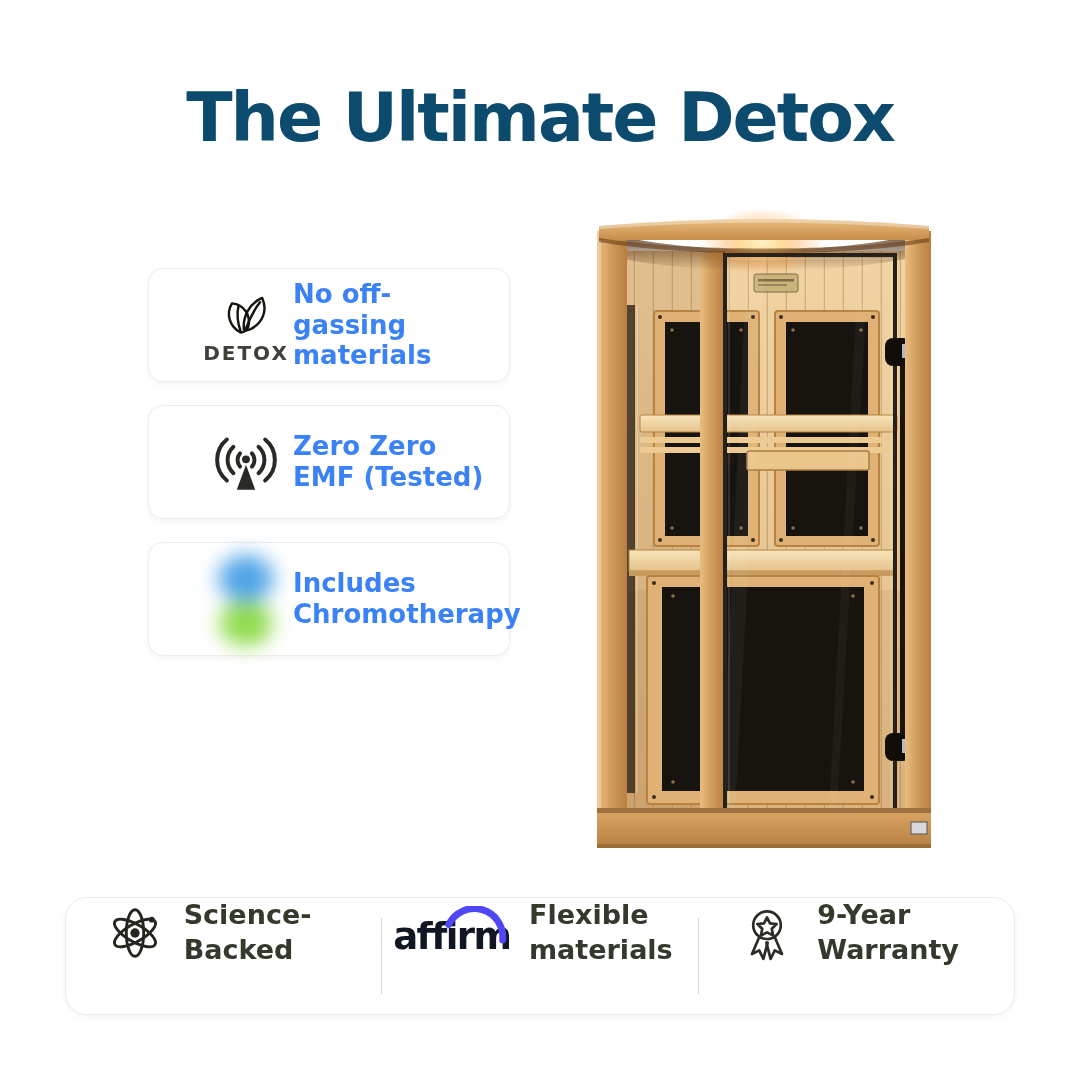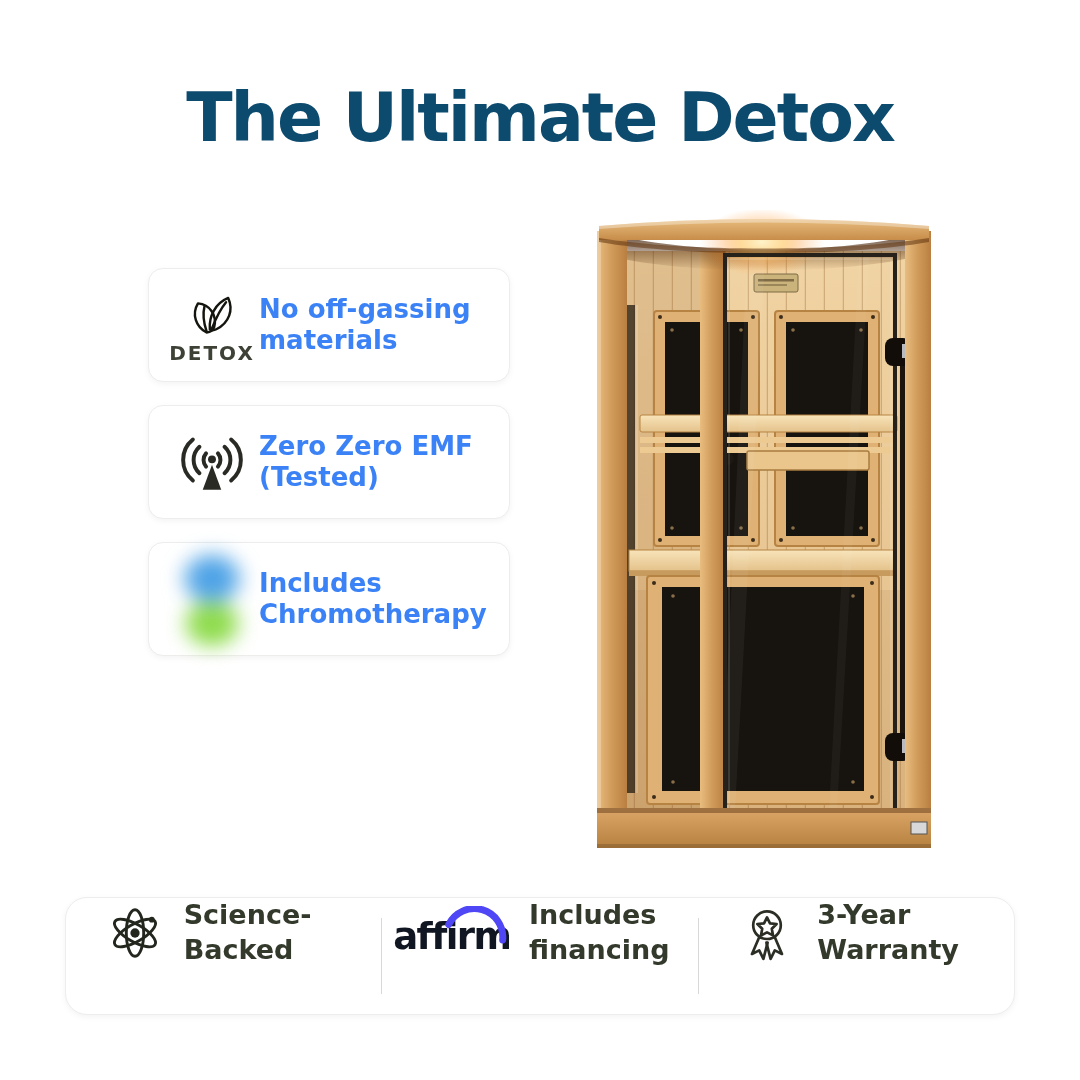--- a/index.html
+++ b/index.html
@@ -12,21 +12,21 @@
     text-align:center;font-size:68px;font-weight:bold;letter-spacing:-2px;
     color:#0c4a6e;line-height:1;
   }
   
   .cards{position:absolute;left:148px;top:268px;display:flex;flex-direction:column;gap:23px;}
   .card{
     width:362px;height:114px;background:#ffffff;border:1px solid #ededeb;border-radius:15px;
     box-shadow:0 2px 6px rgba(0,0,0,.05);
     display:flex;align-items:center;padding:0 14px 0 16px;box-sizing:border-box;
   }
-  .icon-col{width:94px;flex-shrink:0;display:flex;flex-direction:column;align-items:center;justify-content:center;}
+  .icon-col{width:94px;flex-shrink:0;display:flex;flex-direction:column;align-items:center;justify-content:center;margin-left:34px;}
   .detox-label{font-size:20px;font-weight:bold;letter-spacing:2px;color:#3d4136;margin-top:2px;}
   .card-text{width:252px;font-size:26px;font-weight:bold;line-height:1.18;color:#3b82f6;}
   .wood-swatch{
     width:84px;height:84px;border-radius:10px;
     background:
       radial-gradient(140% 90% at 30% 18%, rgba(255,255,255,.35), rgba(255,255,255,0) 60%),
       repeating-linear-gradient(96deg, rgba(187,136,74,.30) 0 2px, rgba(0,0,0,0) 2px 7px,
         rgba(205,158,96,.24) 7px 9px, rgba(0,0,0,0) 9px 16px),
       linear-gradient(180deg,#eed2a2,#e5c28b);
   }
@@ -257,32 +257,32 @@
       <div class="bar-text">Science-Backed</div>
     </div>
 
     <div class="bar-divider"></div>
 
     <div class="bar-item">
       <svg width="116" height="54" viewBox="0 0 150 70">
         <text x="0" y="56" font-family="DejaVu Sans, Liberation Sans, sans-serif" font-size="48" font-weight="bold" letter-spacing="-2" fill="#101622">affirm</text>
         <path d="M72 24 A 37 37 0 0 1 142 44" fill="none" stroke="#4f46f5" stroke-width="9" stroke-linecap="round"></path>
       </svg>
-      <div class="bar-text">Includes financing</div>
+      <div class="bar-text">Flexible materials</div>
     </div>
 
     <div class="bar-divider"></div>
 
     <div class="bar-item">
       <svg width="60" height="60" viewBox="0 0 100 100">
         <g fill="none" stroke="#2a2e24" stroke-width="4.5" stroke-linecap="round" stroke-linejoin="round">
           <circle cx="50" cy="37" r="23"></circle>
           <path d="M50 24 L55 34 L66 35 L58 43 L60 54 L50 49 L40 54 L42 43 L34 35 L45 34 Z"></path>
           <path d="M37 57 L25 85 L37 79 L44 93 L51 66"></path>
           <path d="M63 57 L75 85 L63 79 L56 93 L49 66"></path>
         </g>
       </svg>
-      <div class="bar-text">3-Year Warranty</div>
+      <div class="bar-text">9-Year Warranty</div>
     </div>
 
   </div>
 
 </div>
 
 </body></html>

